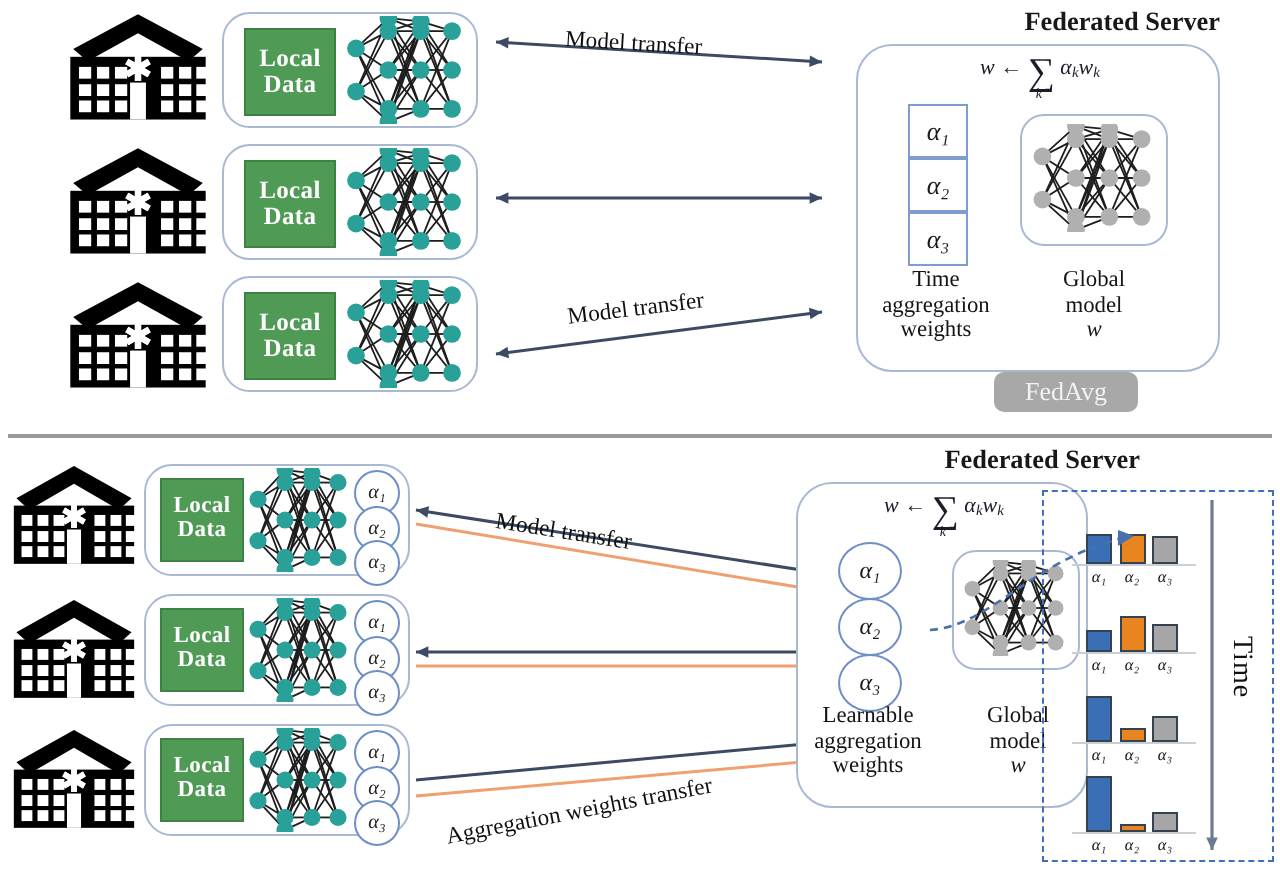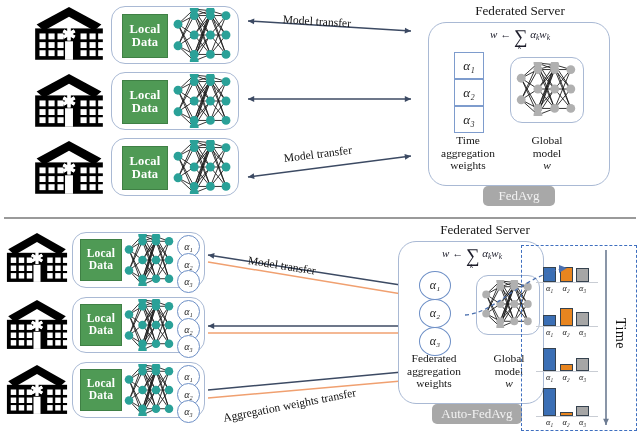--- a/index.html
+++ b/index.html
@@ -11,21 +11,21 @@
   .client-box{position:absolute;border:1.3px solid #a9b9d4;border-radius:14px;
       background:#fff;box-sizing:border-box;}
   .local-data{position:absolute;background:#4f9a55;border:1px solid #3f8045;
       color:#fff;font-weight:bold;line-height:1.02;text-align:center;
       display:flex;flex-direction:column;align-items:center;justify-content:center;
       font-family:"Liberation Serif",serif;letter-spacing:.2px;}
 
   
   .server-box{position:absolute;border:1.3px solid #a9b9d4;border-radius:18px;
       background:#fff;box-sizing:border-box;}
-  .server-title{position:absolute;text-align:center;font-size:13.2px;color:#181818;}
+  .server-title{position:absolute;text-align:right;font-size:13.2px;color:#181818;font-weight:bold;}
   .formula{position:absolute;text-align:center;color:#1c1c2a;}
   .alpha-sq{position:absolute;border:1.4px solid #7e9ccd;background:#fff;
       display:flex;align-items:center;justify-content:center;
       font-family:"Liberation Serif",serif;font-style:italic;}
   .alpha-ci{position:absolute;border:1.4px solid #6d8fc6;background:#fff;border-radius:50%;
       display:flex;align-items:center;justify-content:center;
       font-family:"Liberation Serif",serif;font-style:italic;}
   .cap{position:absolute;text-align:center;font-size:11.4px;line-height:1.1;color:#141414;}
   .gm-box{position:absolute;border:1.3px solid #a9b9d4;border-radius:12px;background:#fff;}
   .badge{position:absolute;background:#a8a8a8;border-radius:5px;color:#f2f2f2;
@@ -445,21 +445,21 @@
         <circle cx="55.800000000000004" cy="7.5600000000000005" r="4.428"></circle>
         <circle cx="55.800000000000004" cy="27" r="4.428"></circle>
         <circle cx="55.800000000000004" cy="46.44" r="4.428"></circle>
       </g>
     </svg>
     <div class="cap" style="left:512px;top:134px;width:70px;">
       <div>Global</div>
       <div>model</div>
       <div class="it">w</div>
     </div>
-    <div class="badge" style="left:483px;top:186px;width:72px;height:20px;">FedAvg</div>
+    <div class="badge" style="left:497px;top:186px;width:72px;height:20px;">FedAvg</div>
     <svg width="64" height="52" viewBox="0 0 64 52" style="position: absolute; left: 5px; top: 232px;">
       <g fill="#000">
         <path d="M32 1.04 L60.8 17.16 L54.4 22.88 L32 9.88 L9.6 22.88 L3.2 17.16 Z"></path>
         <rect x="1.92" y="20.8" width="60.16" height="29.120000000000005"></rect>
       </g>
       <g fill="#fff">
         <rect x="5.76" y="25.48" width="5.44" height="5.46"></rect>
         <rect x="5.76" y="33.54" width="5.44" height="5.46"></rect>
         <rect x="5.76" y="41.08" width="5.44" height="5.46"></rect>
         <rect x="13.76" y="25.48" width="5.44" height="5.46"></rect>
@@ -788,21 +788,21 @@
     </svg>
     <div class="arrow-label" style="left:249px;top:254px;transform:rotate(9deg);transform-origin:left top;">Model transfer</div>
     <div class="arrow-label" style="left:222px;top:412px;transform:rotate(-11deg);transform-origin:left top;">Aggregation weights transfer</div>
     <div class="server-title" style="left:400px;top:222px;width:170px;">Federated Server</div>
     <div class="server-box" style="left:398px;top:241px;width:146px;height:163px;"></div>
     <div class="formula" style="left:406px;top:247px;width:132px;font-size:11px;"><span class="it">w</span> ← <span style="display:inline-block;position:relative;top:1px;font-size:19px;line-height:0.7;vertical-align:-4px;">∑<span style="position:absolute;left:4px;top:15px;font-size:7px;font-style:italic;">k</span></span> <span class="it">α<span class="sub it">k</span>w<span class="sub it">k</span></span></div>
     <div class="alpha-ci" style="left:419px;top:271px;width:30px;height:27px;font-size:12px;">α₁</div>
     <div class="alpha-ci" style="left:419px;top:299px;width:30px;height:27px;font-size:12px;">α₂</div>
     <div class="alpha-ci" style="left:419px;top:327px;width:30px;height:27px;font-size:12px;">α₃</div>
     <div class="cap" style="left:398px;top:352px;width:72px;">
-      <div>Federated</div>
+      <div>Learnable</div>
       <div>aggregation</div>
       <div>weights</div>
     </div>
     <div class="gm-box" style="left:476px;top:275px;width:62px;height:58px;"></div>
     <svg width="52" height="48" viewBox="0 0 52 48" style="position: absolute; left: 481px; top: 280px;">
       <g stroke="#111" stroke-width="0.9" fill="none" opacity="0.95">
         <line x1="5.2" y1="14.399999999999999" x2="19.24" y2="0.96"></line>
         <line x1="5.2" y1="14.399999999999999" x2="19.24" y2="6.720000000000001"></line>
         <line x1="5.2" y1="14.399999999999999" x2="19.24" y2="24"></line>
         <line x1="5.2" y1="14.399999999999999" x2="19.24" y2="41.28"></line>
@@ -860,21 +860,20 @@
         <circle cx="46.800000000000004" cy="6.720000000000001" r="3.936"></circle>
         <circle cx="46.800000000000004" cy="24" r="3.936"></circle>
         <circle cx="46.800000000000004" cy="41.28" r="3.936"></circle>
       </g>
     </svg>
     <div class="cap" style="left:478px;top:352px;width:62px;">
       <div>Global</div>
       <div>model</div>
       <div class="it">w</div>
     </div>
-    <div class="badge" style="left:432px;top:404px;width:90px;height:20px;">Auto-FedAvg</div>
     <div class="time-panel" style="left:521px;top:245px;width:116px;height:186px;"></div>
     <div class="bargroup" style="left:0;top:0;"></div>
     <div class="baseline" style="left:536px;top:282px;width:62px;"></div>
     <div class="bar" style="left:543px;top:267.42857142857144px;width:13px;height:14.571428571428573px;background:#3b6fb5;"></div>
     <div class="bl" style="left:541px;top:283.5px;width:17px;">α₁</div>
     <div class="bar" style="left:559.5px;top:267.42857142857144px;width:13px;height:14.571428571428573px;background:#e8851f;"></div>
     <div class="bl" style="left:557.5px;top:283.5px;width:17px;">α₂</div>
     <div class="bar" style="left:576px;top:268.2857142857143px;width:13px;height:13.714285714285715px;background:#a6a6a6;"></div>
     <div class="bl" style="left:574px;top:283.5px;width:17px;">α₃</div>
     <div class="bargroup" style="left:0;top:0;"></div>

